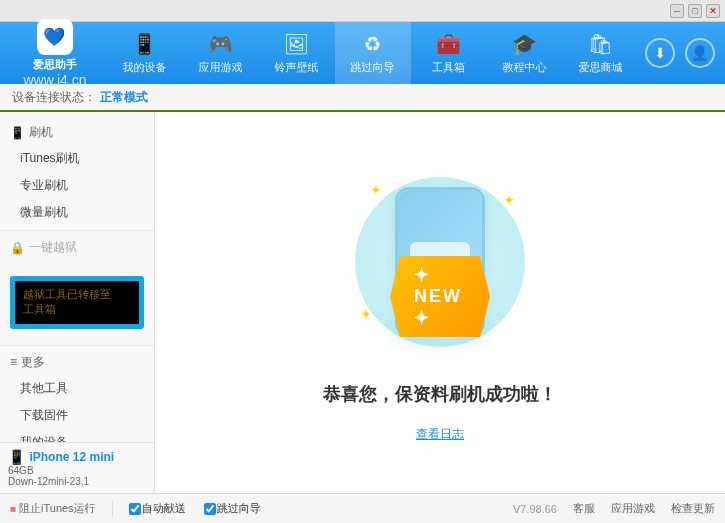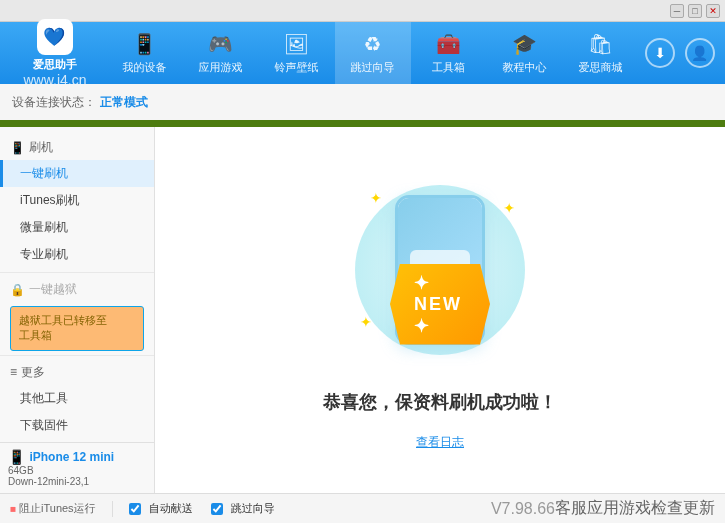--- a/index.html
+++ b/index.html
@@ -81,23 +81,23 @@
     .nav-right-btn {
       width: 30px; height: 30px;
       border-radius: 50%;
       border: 2px solid rgba(255,255,255,0.6);
       display: flex; align-items: center; justify-content: center;
       color: white; cursor: pointer; font-size: 14px;
     }
 
     
     .status-bar {
-      height: 43px;
+      height: 28px;
       background: #f5f5f5;
-      border-bottom: 7px solid #4d7c0f;
+      border-bottom: 2px solid #4d7c0f;
       display: flex;
       align-items: center;
       padding: 0 12px;
       font-size: 12px;
       color: #333;
     }
     .status-label { color: #666; }
     .status-value { color: #1a8ce8; font-weight: bold; margin-left: 4px; }
     .sidebar-section-header {
       display: flex;
@@ -127,24 +127,24 @@
     }
     .sidebar-locked {
       padding: 4px 10px;
       color: #aaa;
       font-size: 12px;
       display: flex;
       align-items: center;
       gap: 4px;
     }
     .sidebar-note {
-      margin: 4px 10px;
+      margin: 16px 10px;
       padding: 6px 8px;
-      background: #fdba74;
-      border: 1px solid #0ea5e9;
+      background: #000000;
+      border: 5px solid #0ea5e9;
       border-radius: 3px;
       font-size: 11px;
       color: #856404;
       line-height: 1.4;
     }
     .sidebar-more-header {
       display: flex;
       align-items: center;
       padding: 4px 10px;
       color: #666;
@@ -249,35 +249,36 @@
     }
     .bottom-left {
       display: flex;
       align-items: center;
       gap: 10px;
       flex: 1;
     }
     .checkbox-item {
       display: flex;
       align-items: center;
-      gap: 8px;
+      gap: 1px;
       cursor: pointer;
       font-size: 11px;
       color: #333;
     }
     .checkbox-item input[type="checkbox"] {
       width: 12px; height: 12px;
       accent-color: #1a8ce8;
     }
     .device-details { font-size: 10px; color: #666; }
 
     .bottom-right {
       display: flex;
       align-items: center;
-      font-size: 16px;
+      gap: 16px;
+      font-size: 11px;
       color: #666;
     }
     .bottom-right-link { cursor: pointer; color: #666; }
     .version-text { color: #999; }
 
     .stop-itunes {
       display: flex;
       align-items: center;
       gap: 3px;
       font-size: 11px;
@@ -406,31 +407,28 @@
 
   <div class="middle-row">
 
     <div class="sidebar-wrapper">
       <div class="sidebar-scroll">
 
         <div class="sidebar-section-header">
           <span class="sidebar-section-icon">📱</span>
           <span>刷机</span>
         </div>
-        <div class="sidebar-item active">
-          <span>一键刷机</span>
-        </div>
         <div class="sidebar-item">
           <span>iTunes刷机</span>
         </div>
         <div class="sidebar-item">
+          <span>专业刷机</span>
+        </div>
+        <div class="sidebar-item">
           <span>微量刷机</span>
-        </div>
-        <div class="sidebar-item">
-          <span>专业刷机</span>
         </div>
 
         <div class="sidebar-divider"></div>
 
         <div class="sidebar-locked">
           <span>🔒</span>
           <span>一键越狱</span>
         </div>
         <div class="sidebar-note">越狱工具已转移至<br>工具箱</div>
 

